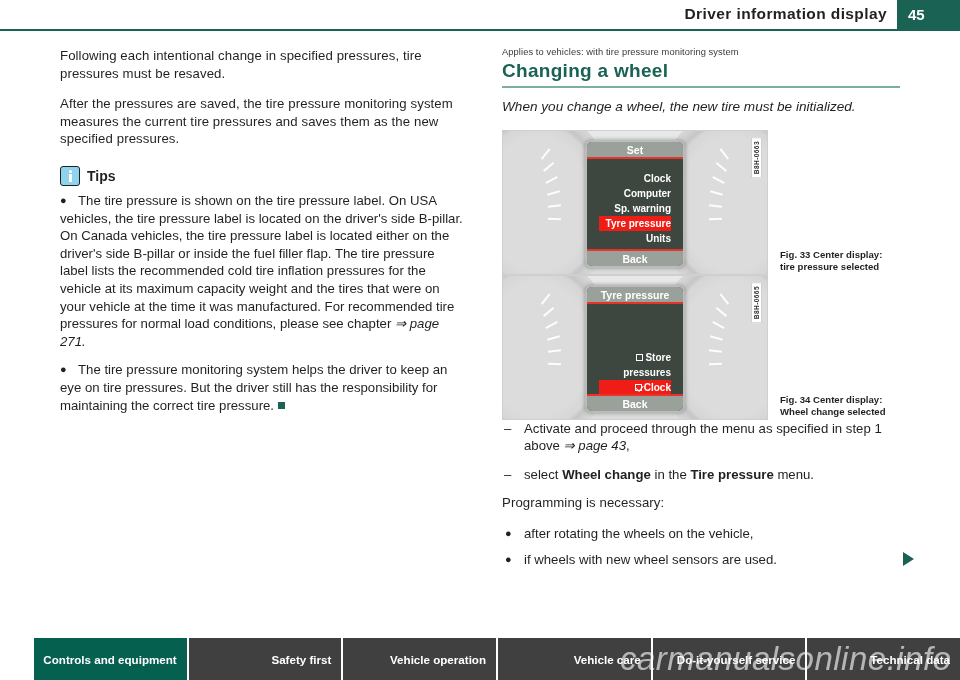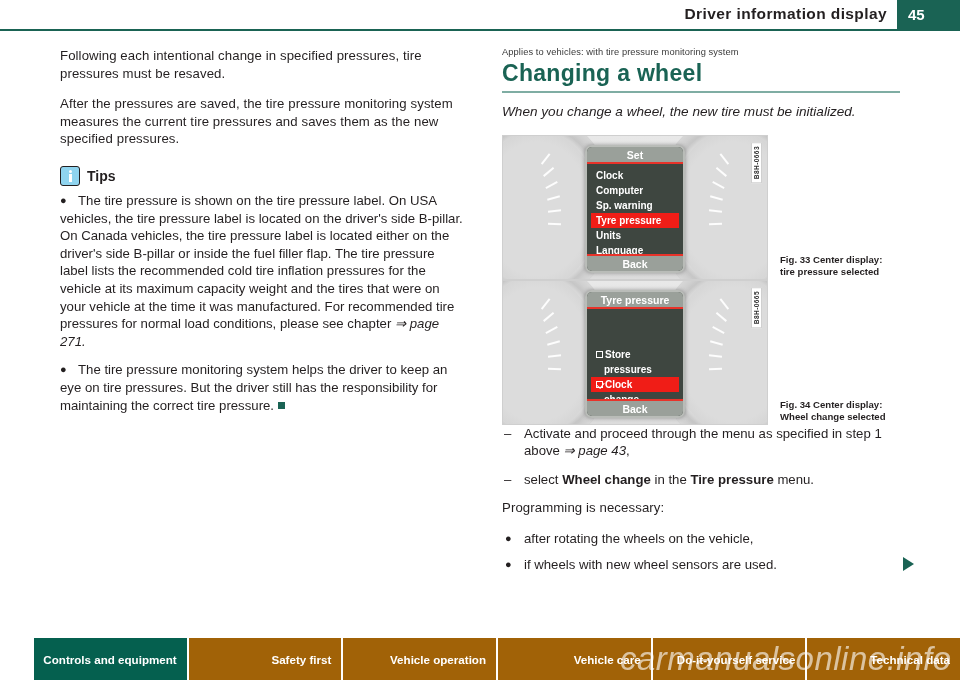--- a/index.html
+++ b/index.html
@@ -106,21 +106,21 @@
     margin-left: 4px;
     vertical-align: 1px;
   }
 
   
   #applies-to {
     font-size: 9.3px; color: #3a3a3a; margin: 0 0 3px 0;
     letter-spacing: 0.1px;
   }
   #section-heading {
-    font-size: 23px; font-weight: bold; color: #1a6354;
+    font-size: 19px; font-weight: bold; color: #1a6354;
     margin: 0 0 4px 0; letter-spacing: 0.3px;
   }
   #heading-rule {
     width: 100%; height: 1.6px; background: #7fada3; margin-bottom: 10px;
   }
   #section-intro {
     font-size: 13.6px; line-height: 18px; font-style: italic;
     color: #231f20; margin: 0 0 14px 0;
   }
 
@@ -171,21 +171,21 @@
     overflow: hidden;
     box-shadow: 0 0 4px rgba(0,0,0,0.35);
   }
   .dis-title {
     height: 17px; line-height: 17px;
     text-align: center;
     color: #ffffff; font-size: 10.5px; font-weight: bold;
     background: #9aa09a;
     border-bottom: 2px solid #e8332a;
   }
-  .dis-body { padding: 4px; }
+  .dis-body { padding: 12px; text-align: right; }
   .dis-item {
     height: 15px; line-height: 15px;
     color: #ffffff; font-size: 10px; font-weight: bold;
     padding-left: 5px;
     white-space: nowrap;
   }
   .dis-item.sel { background: #f01d17; }
   .dis-item.indent { padding-left: 13px; }
   .dis-spacer { height: 34px; }
   .dis-back {
@@ -257,21 +257,21 @@
     border-bottom: 7px solid transparent;
   }
 
   
   #footer {
     position: absolute; left: 0; bottom: 0; width: 960px; height: 42px;
     display: flex; gap: 2px;
   }
   .tab {
     flex: 1 1 0;
-    background: #a16207;
+    background: #404040;
     color: #ffffff;
     font-size: 11.6px; font-weight: bold;
     display: flex; align-items: center; justify-content: flex-end;
     text-align: right;
     padding: 0 10px 0 8px;
     line-height: 13px;
   }
   .tab.active { background: #05604f; margin-left: 34px; }
   #watermark {
     position: absolute; left: 620px; bottom: 2px;

